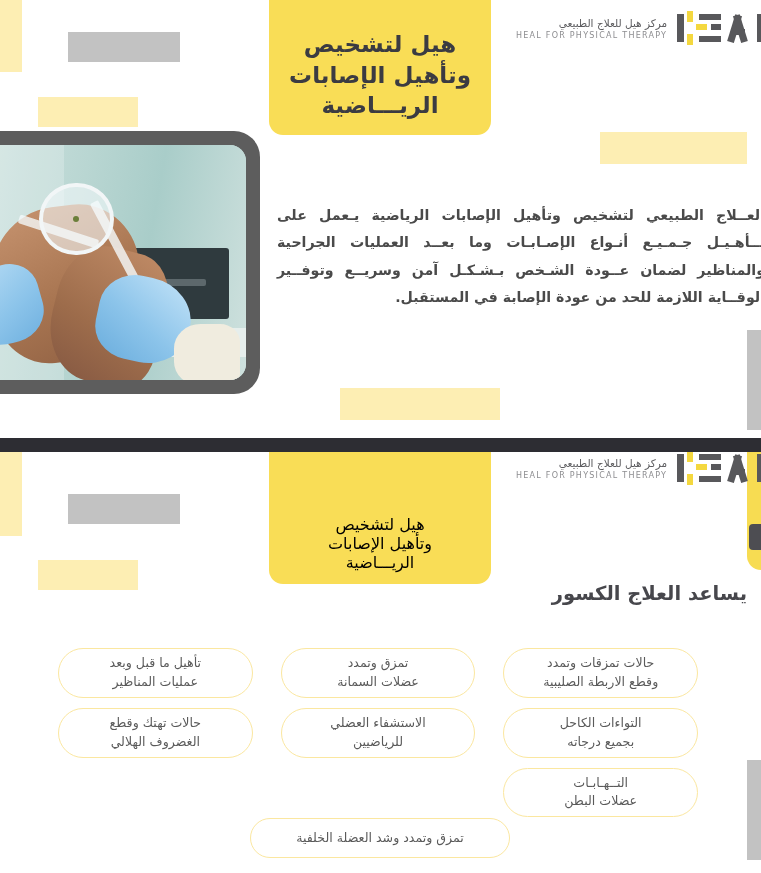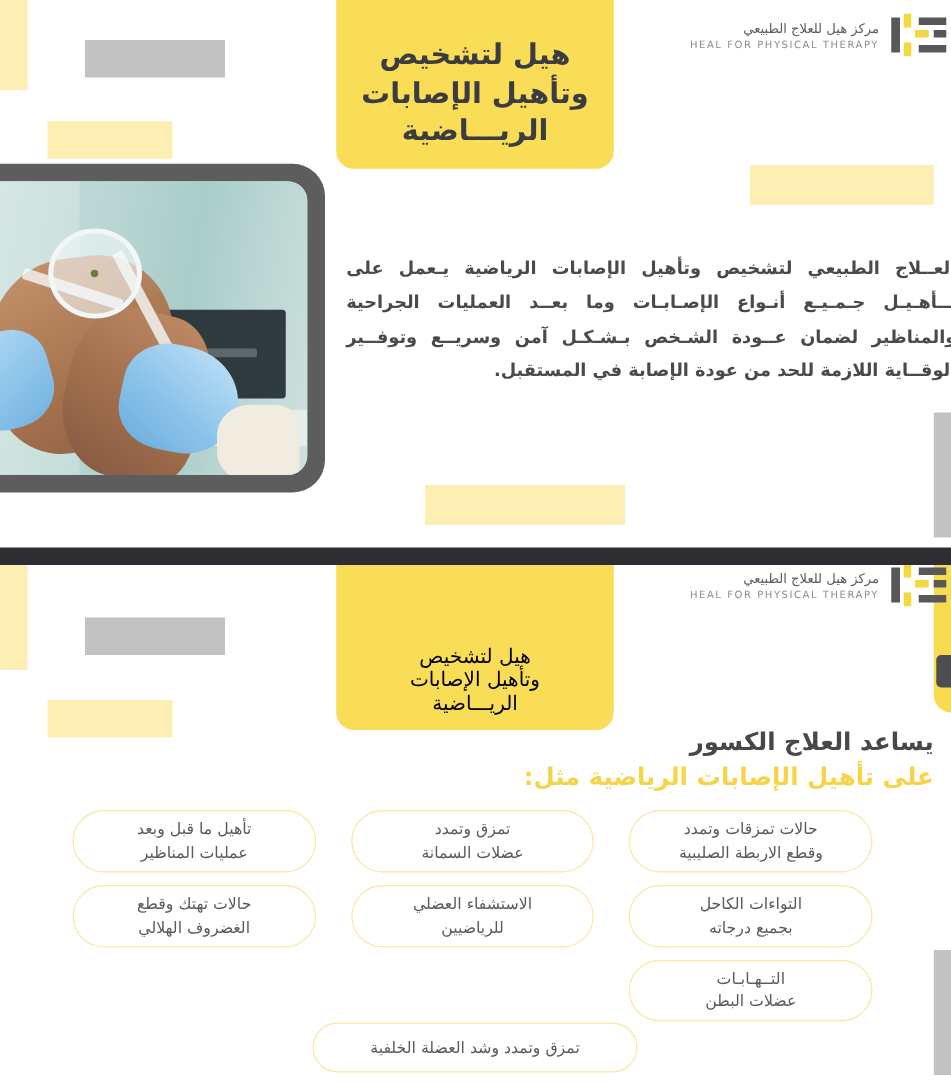--- a/index.html
+++ b/index.html
@@ -62,21 +62,21 @@
     position: absolute;
     display: flex;
     align-items: center;
     gap: 10px;
   }
   .logo-s1 { left: 516px; top: 12px; }
   .logo-s2 { left: 516px; top: 452px; }
   .logo-mark { position: relative; width: 104px; height: 32px; }
   .lm-bar     { position: absolute; background: #58585b; }
   .lm-yellow  { position: absolute; background: #f4d83f; }
-  .logo-txt { display: flex; flex-direction: column; gap: 2px; margin-left: 36px; }
+  .logo-txt { display: flex; flex-direction: column; gap: 2px; }
   .logo-ar {
     font-size: 10.5px; color: #5b5b5e; text-align: right;
     letter-spacing: 0.2px; white-space: nowrap;
   }
   .logo-en {
     font-size: 8px; color: #8d8d90; letter-spacing: 1.25px;
     white-space: nowrap; direction: ltr; text-align: right;
   }
 
   
@@ -355,21 +355,20 @@
         <div class="lm-bar" style="left:80px; top:24px; width:20px; height:6px;"></div>
       </div>
       <div class="logo-txt">
         <div class="logo-ar">مركز هيل للعلاج الطبيعي</div>
         <div class="logo-en">HEAL FOR PHYSICAL THERAPY</div>
       </div>
     </div>
 
     <div class="helps-heading">
       <div class="helps-line1">يساعد العلاج الكسور</div>
-      <div class="helps-line2">على تأهيل الإصابات الرياضية مثل:</div>
     </div>
 
     <div class="pill-grid">
       <div class="pill">
         <span class="pill-line">حالات تمزقات وتمدد</span>
         <span class="pill-line">وقطع الاربطة الصليبية</span>
       </div>
       <div class="pill">
         <span class="pill-line">تمزق وتمدد</span>
         <span class="pill-line">عضلات السمانة</span>

